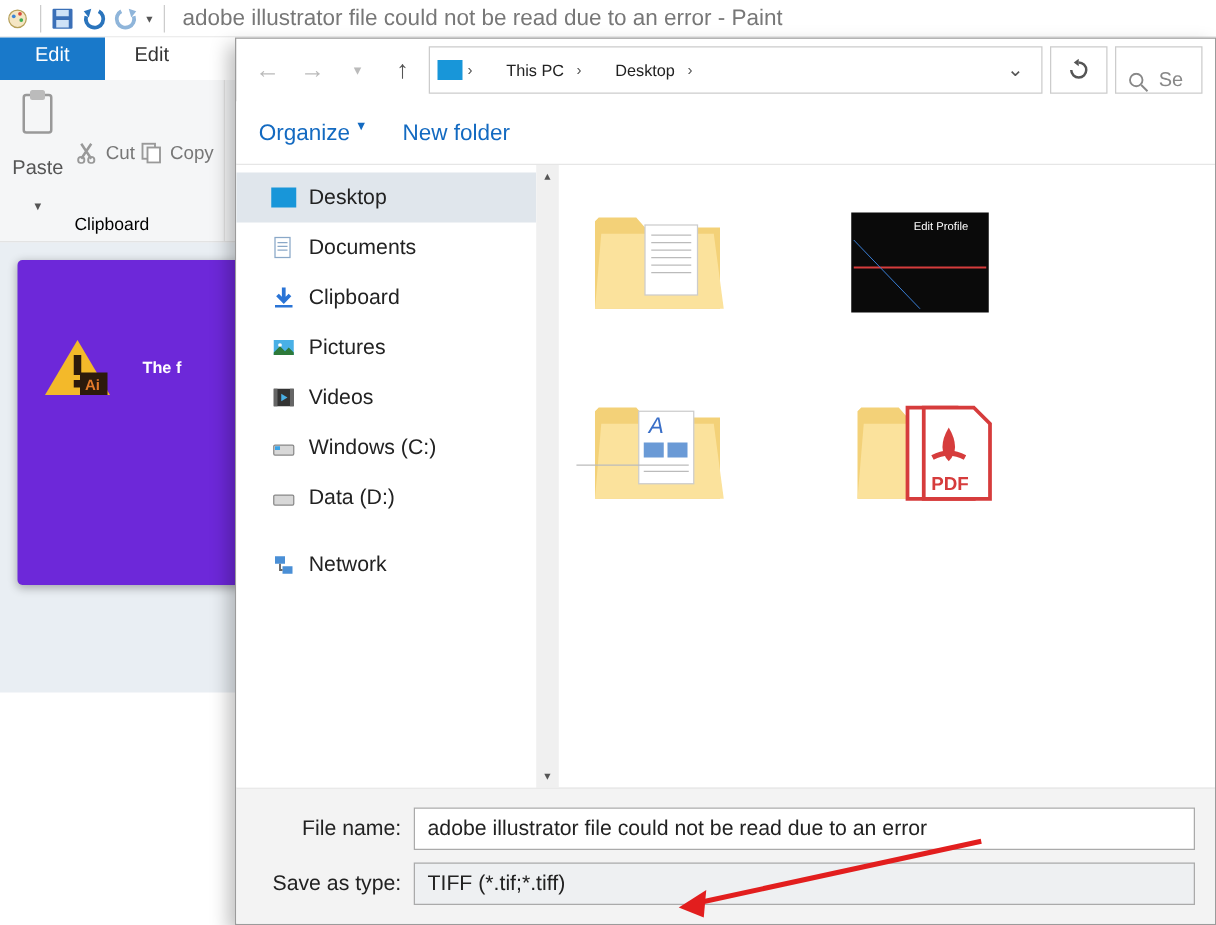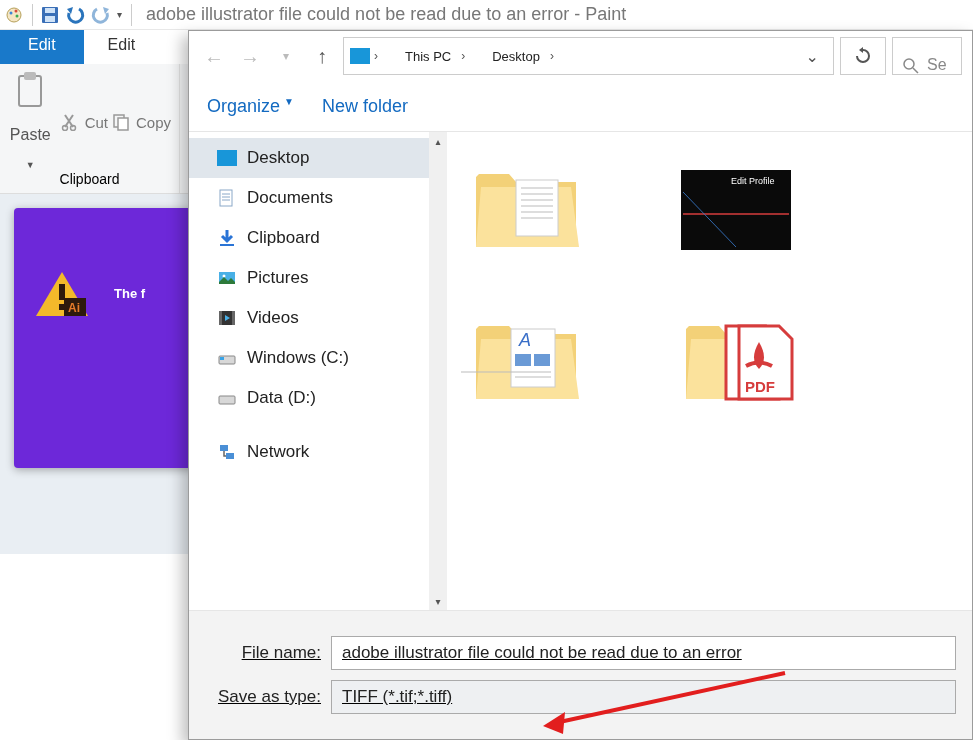--- a/index.html
+++ b/index.html
@@ -54,21 +54,21 @@
 .tree .item { height:40px; display:flex; align-items:center; gap:10px; padding:0 14px 0 28px; font-size:17px; color:#222; cursor:pointer;}
 .tree .item.sel { background:#e0e6ec; }
 .tree .net { margin-top: 14px; }
 .vscroll { width:18px; background:#f0f0f0; position:relative; }
 .vscroll .arrow-up { position:absolute; top:0; width:100%; height:18px; display:flex; align-items:center;justify-content:center; font-size:10px; color:#555;}
 .vscroll .arrow-dn { position:absolute; bottom:0; width:100%; height:18px; display:flex; align-items:center;justify-content:center; font-size:10px; color:#555;}
 
 .files { flex:1; padding: 20px 14px; display:flex; flex-wrap:wrap; gap: 42px 80px; align-content:flex-start;}
 .folder-ic { width:130px; height:110px; position:relative; cursor:pointer;}
 
-.bottom { padding: 20px 16px; border-top: 1px solid #e6e6e6; background:#f3f3f3;text-decoration:underline;}
+.bottom { padding: 10px 16px; border-top: 1px solid #e6e6e6; background:#f3f3f3;}
 .bottom .row { display:flex; align-items:center; height:44px; gap:10px;}
 .bottom .lbl { width:116px; text-align:right; font-size:17px; color:#222;}
 .bottom input, .bottom .combo { flex:1; height:34px; border:1px solid #aaa; background:#fff; font-size:17px; padding:0 10px; color:#222;}
 .bottom .combo { background:#eef0f2; display:flex; align-items:center;}
 
 
 .red-arrow { position:absolute; left:535px; top:668px; pointer-events:none;}
 
 svg { display:block; }
 </style>

